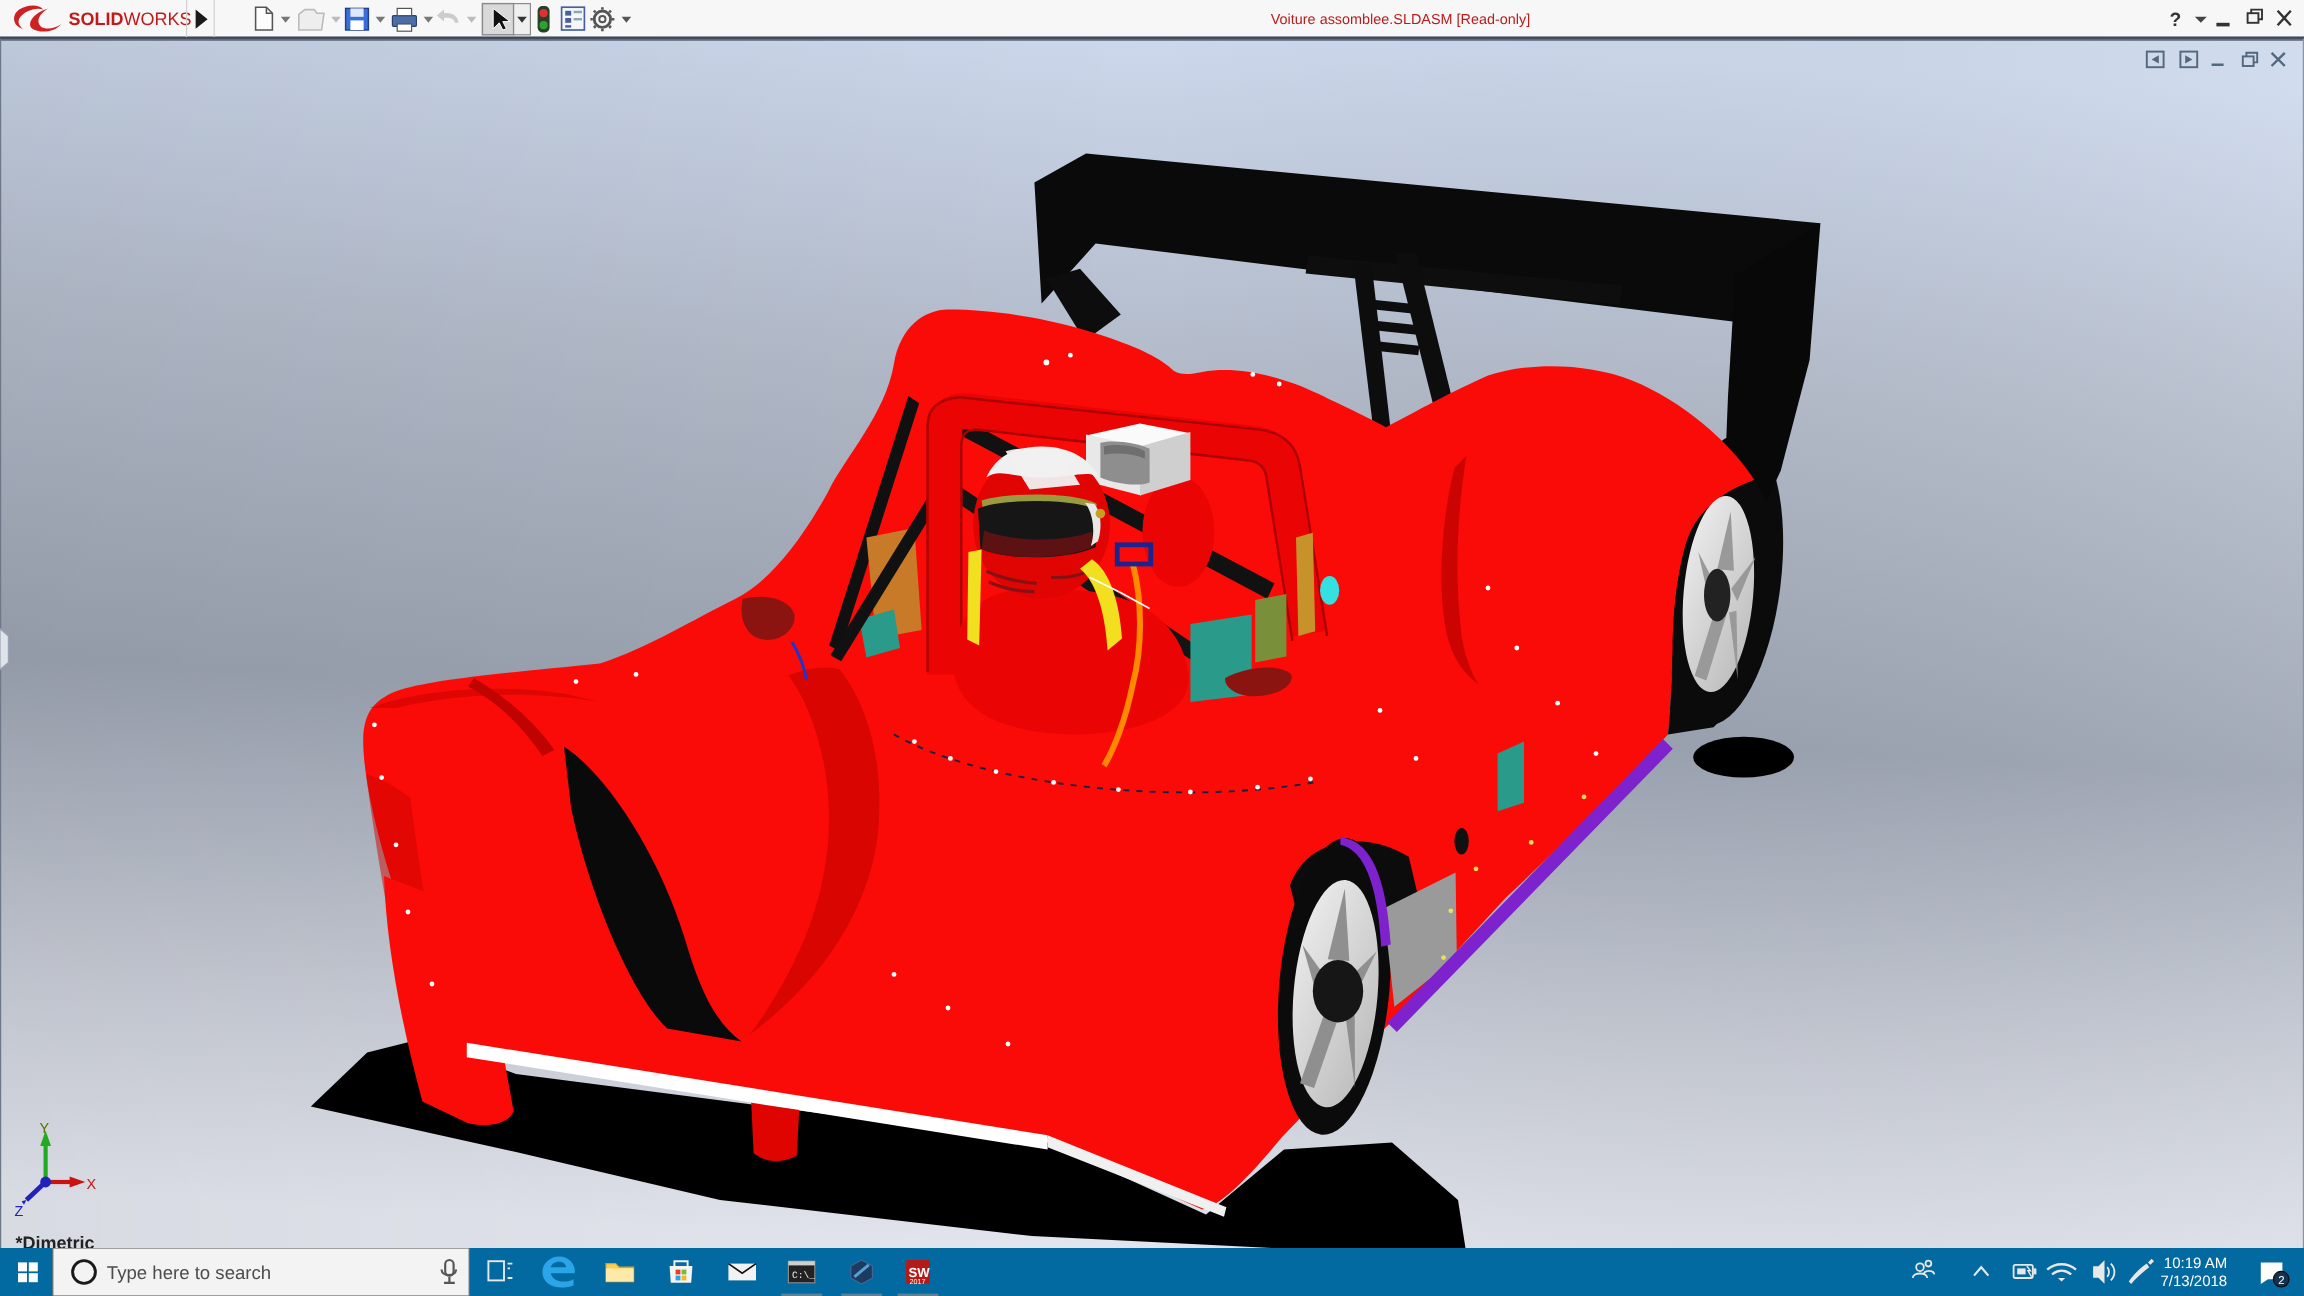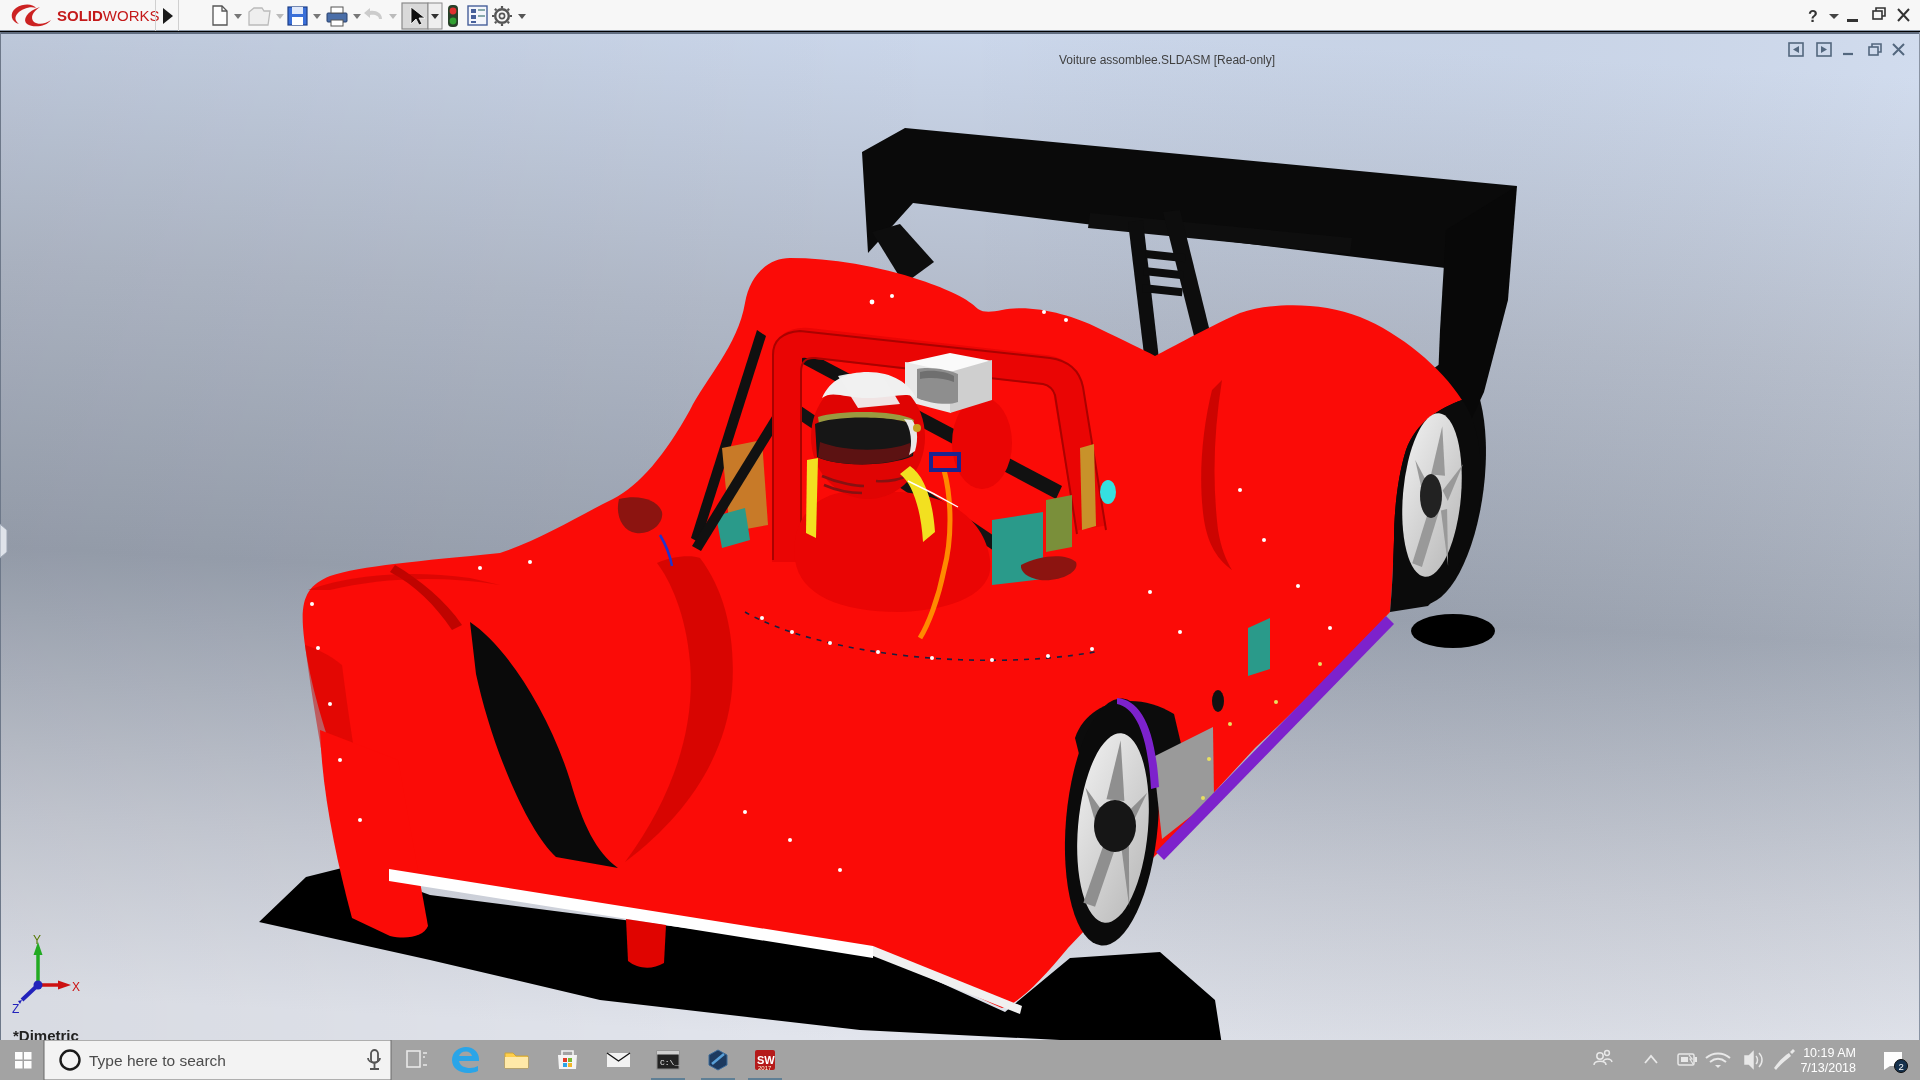--- a/index.html
+++ b/index.html
@@ -1,20 +1,20 @@
 <!DOCTYPE html>
 <html><head>
 <meta charset="utf-8">
 <style>
   * { margin:0; padding:0; box-sizing:border-box; }
   html,body { width:1920px; height:1080px; overflow:hidden; background:#000; font-family:"Liberation Sans", sans-serif; }
   #titlebar { position:absolute; left:0; top:0; width:1920px; height:31px; background:#f7f7f7; border-bottom:1px solid #8f9aa8; }
-  #title-text { position:absolute; left:1059px; top:9px; font-size:12px; color:#404040;margin-top:44px; }
+  #title-text { position:absolute; left:1059px; top:9px; font-size:12px; color:#b91c1c; }
   #viewport { position:absolute; left:0; top:32px; width:1920px; height:1008px; }
-  #taskbar { position:absolute; left:0; top:1040px; width:1920px; height:40px; background:#a3a3a3; }
+  #taskbar { position:absolute; left:0; top:1040px; width:1920px; height:40px; background:#0369a1; }
 </style>
 </head>
 <body>
 
 <div id="viewport">
 <svg width="1920" height="1008" viewBox="0 32 1920 1008">
   <defs>
     <linearGradient id="bg" x1="0.55" y1="0" x2="0.45" y2="1">
       <stop offset="0" stop-color="#ccd8ec"></stop>
       <stop offset="0.28" stop-color="#b2bac9"></stop>

